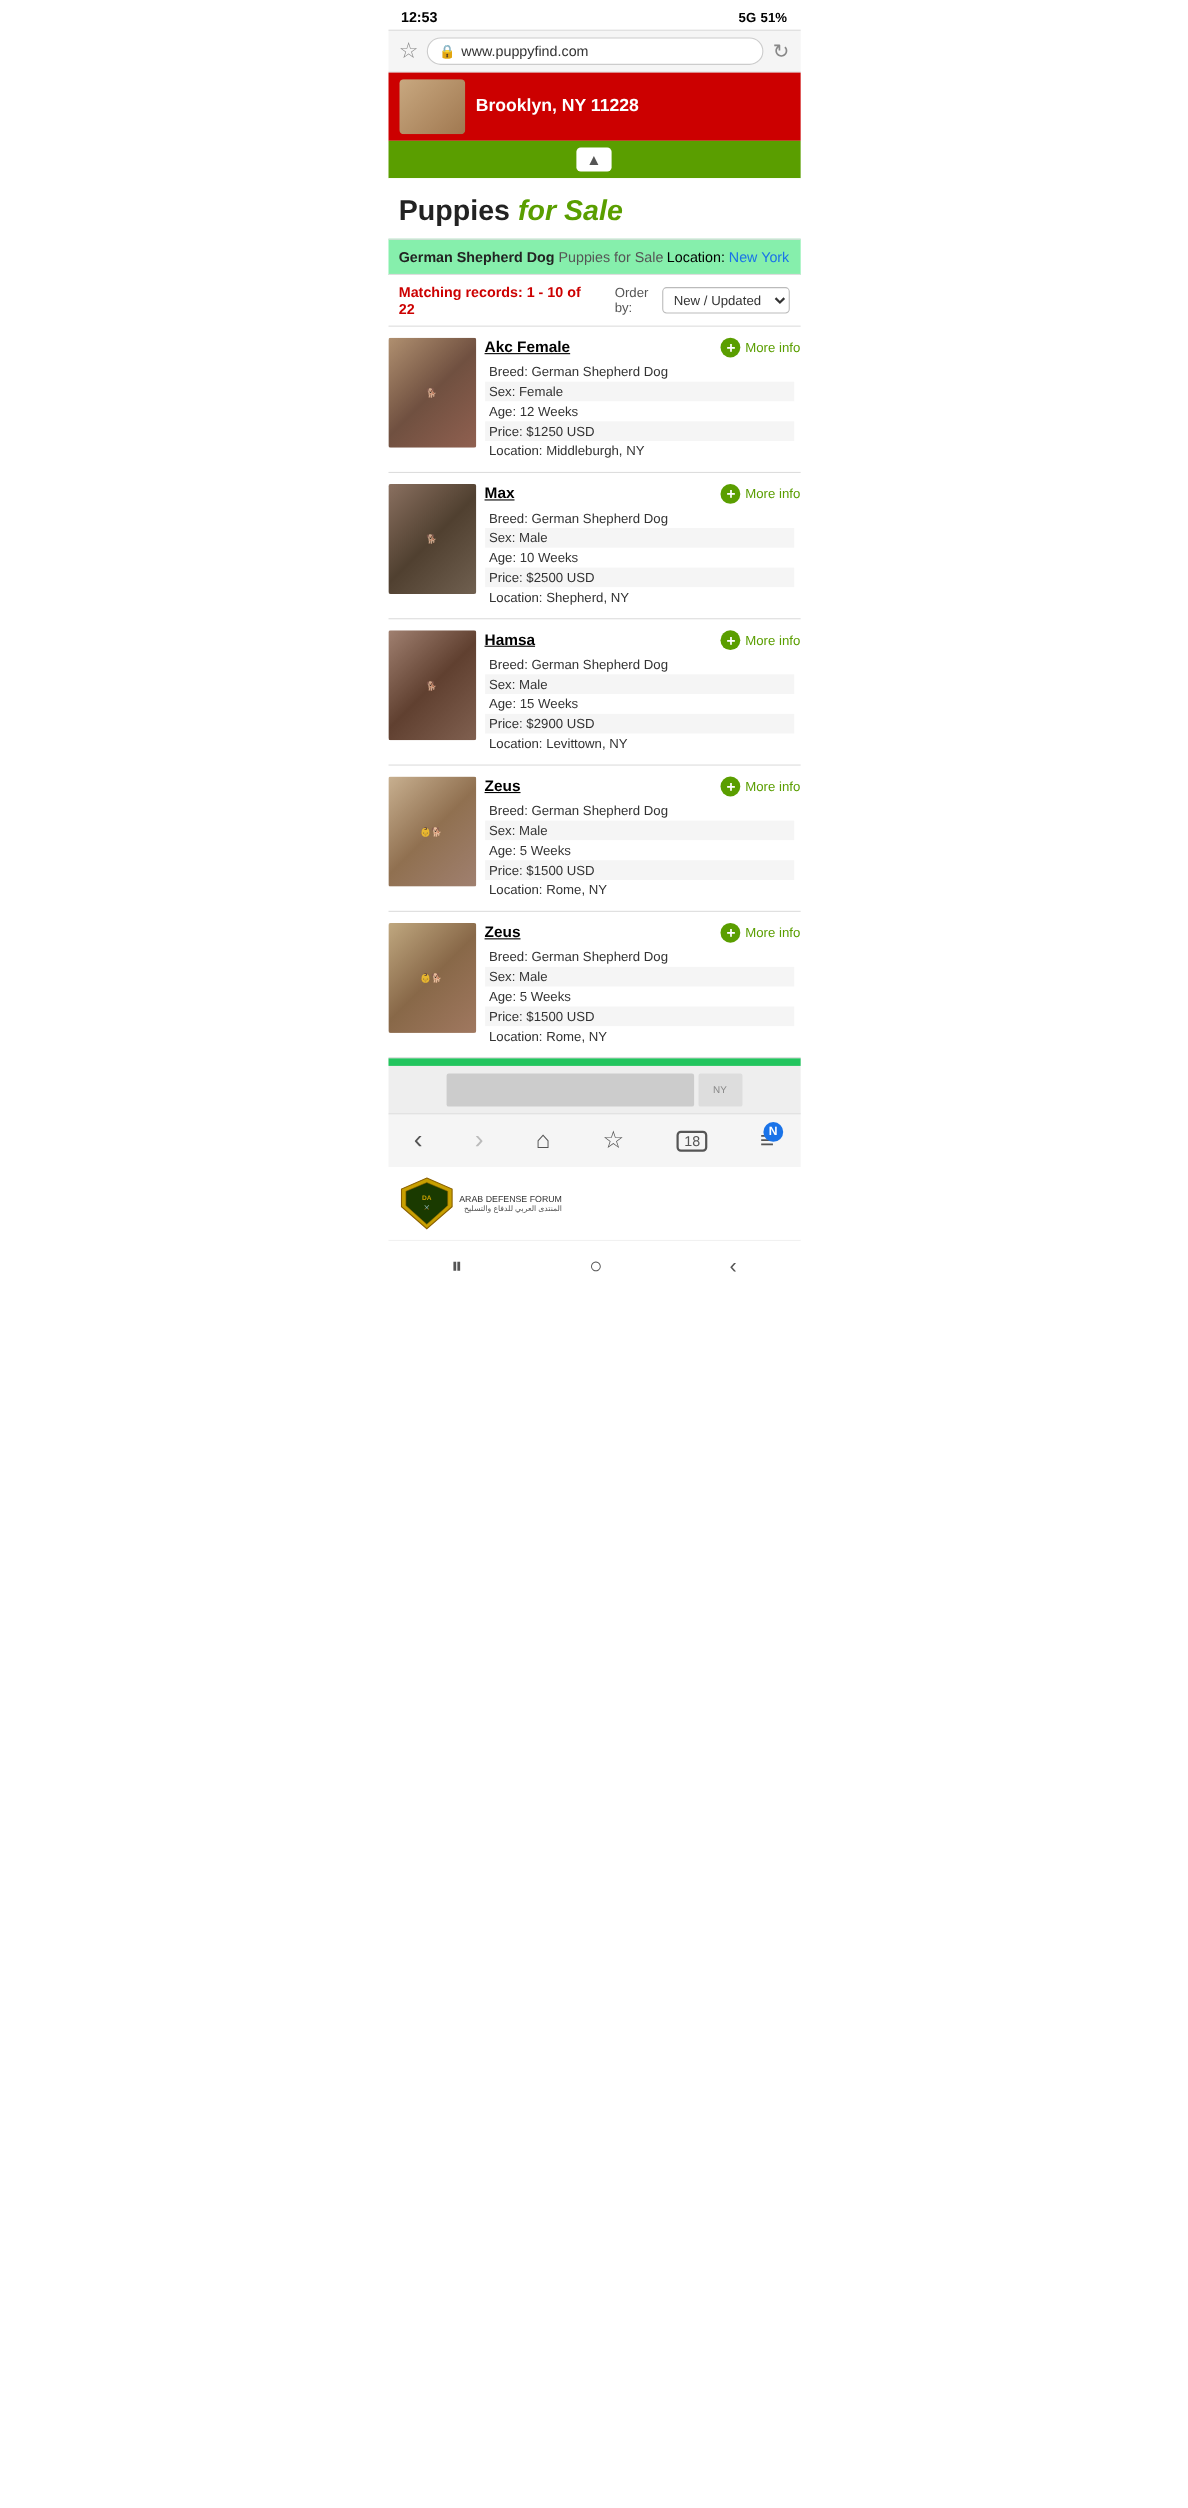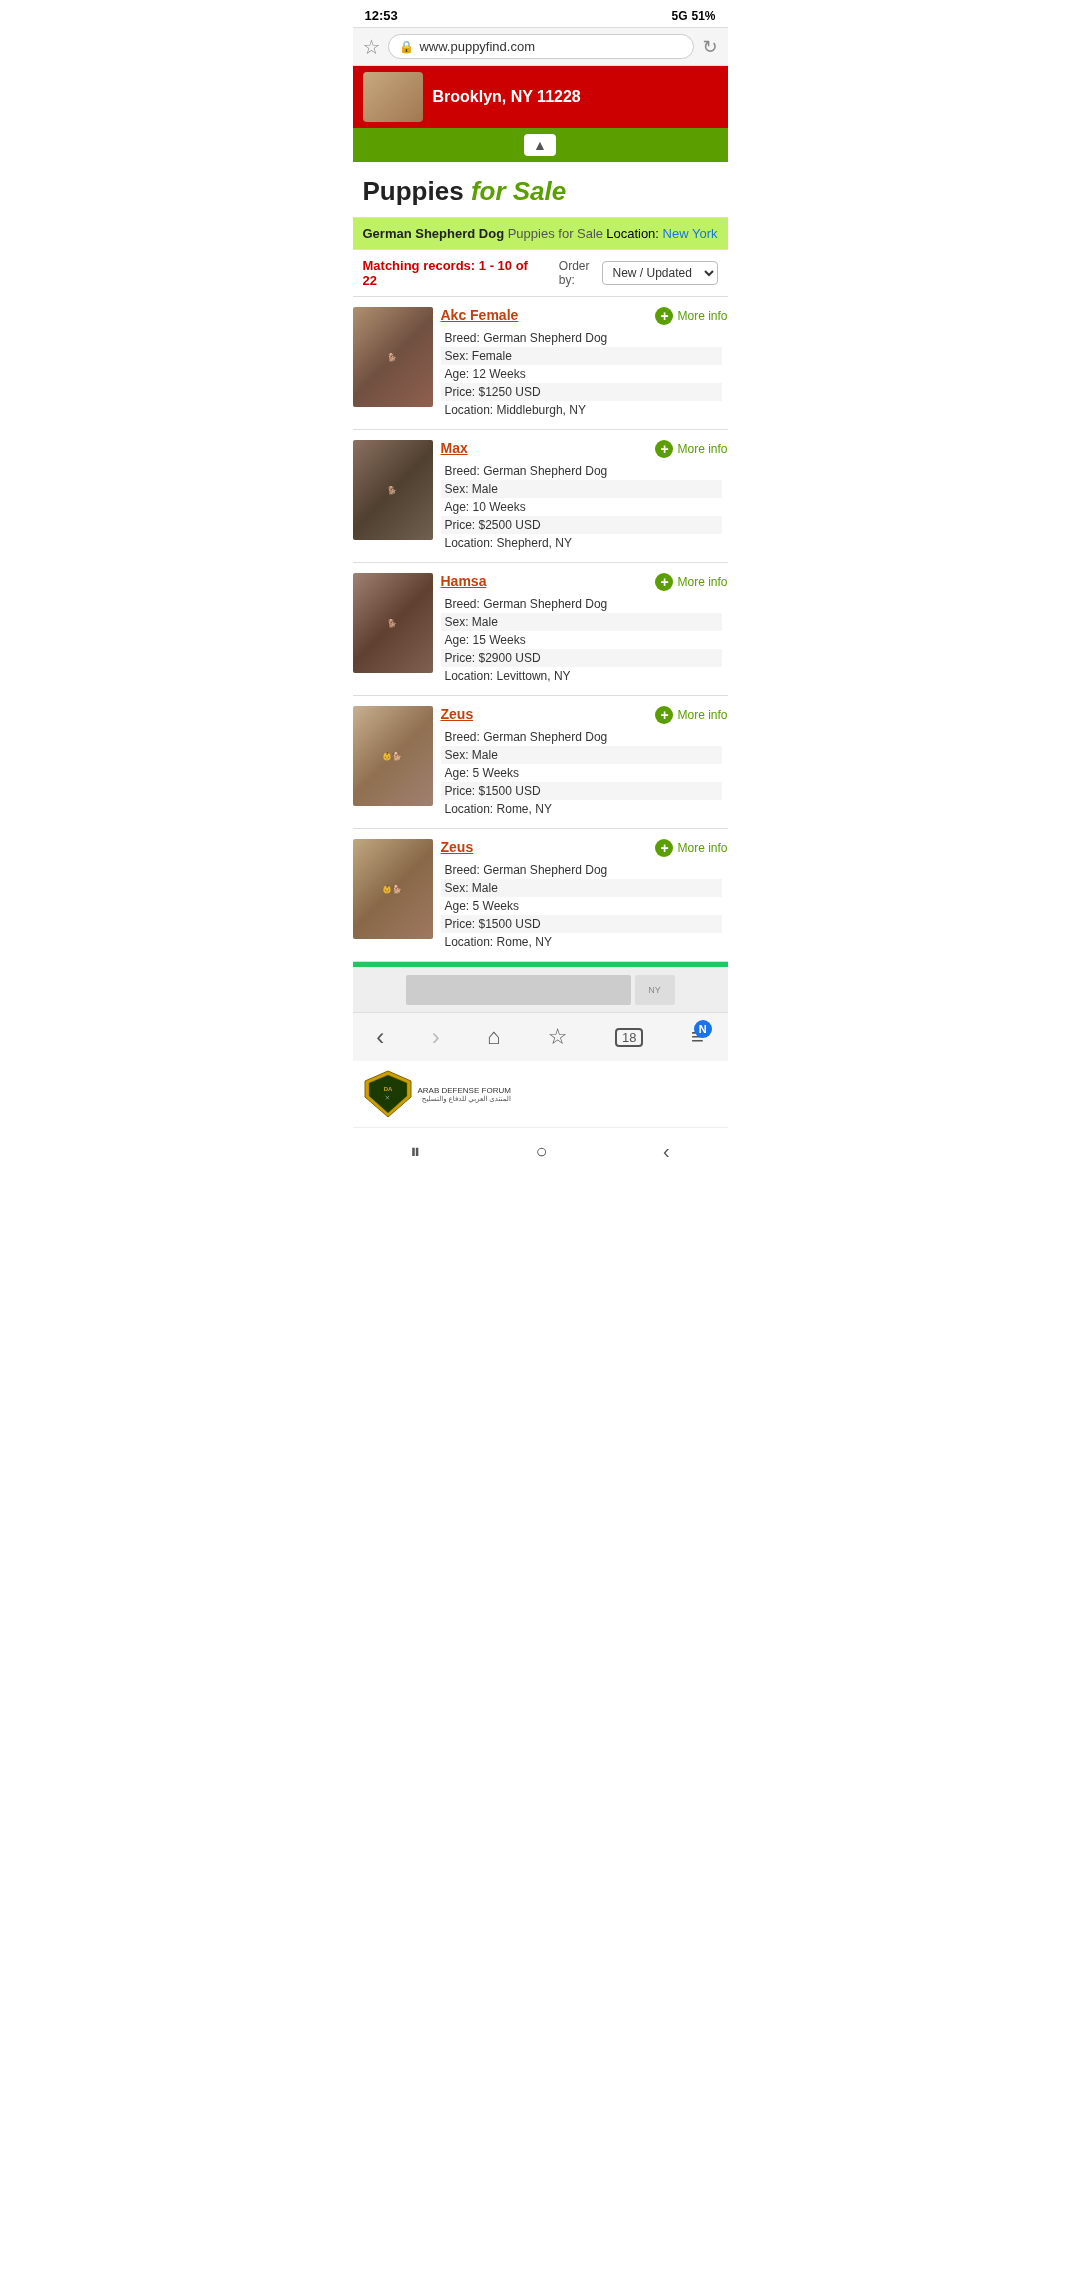--- a/index.html
+++ b/index.html
@@ -99,21 +99,21 @@
     }
     .page-title-area h1 {
       font-size: 26px;
       font-weight: normal;
     }
     .page-title-area h1 .puppies { color: #222; font-weight: 700; }
     .page-title-area h1 .for-sale { color: #5a9e00; font-style: italic; font-weight: 700; }
 
     
     .subheader {
-      background: #bef264;
+      background: #86efac;
       border-top: 1px solid #ddd;
       border-bottom: 1px solid #ddd;
       padding: 8px 10px;
       display: flex;
       justify-content: space-between;
       align-items: center;
       font-size: 13px;
     }
     .subheader .breed-title .breed { font-weight: 700; color: #222; }
     .subheader .breed-title .suffix { color: #555; }
@@ -165,21 +165,21 @@
       align-items: center;
       justify-content: center;
       color: #fff;
       font-size: 10px;
     }
     .listing-content {
       flex: 1;
       padding-right: 6px;
     }
     .listing-name {
-      color: #c2410c;
+      color: #000000;
       font-size: 14px;
       font-weight: 600;
       text-decoration: underline;
       margin-bottom: 6px;
       display: block;
     }
     .more-info-btn {
       position: absolute;
       right: 0;
       top: 10px;
@@ -204,21 +204,21 @@
       line-height: 1;
     }
 
     
     .bottom-ad {
       background: #eee;
       height: 50px;
       display: flex;
       align-items: center;
       justify-content: center;
-      border-top: 5px solid #22c55e;
+      border-top: 7px solid #22c55e;
       font-size: 12px;
       color: #888;
     }
 
     
     .bottom-nav {
       background: #f5f5f5;
       border-top: 1px solid #ddd;
       display: flex;
       justify-content: space-around;

